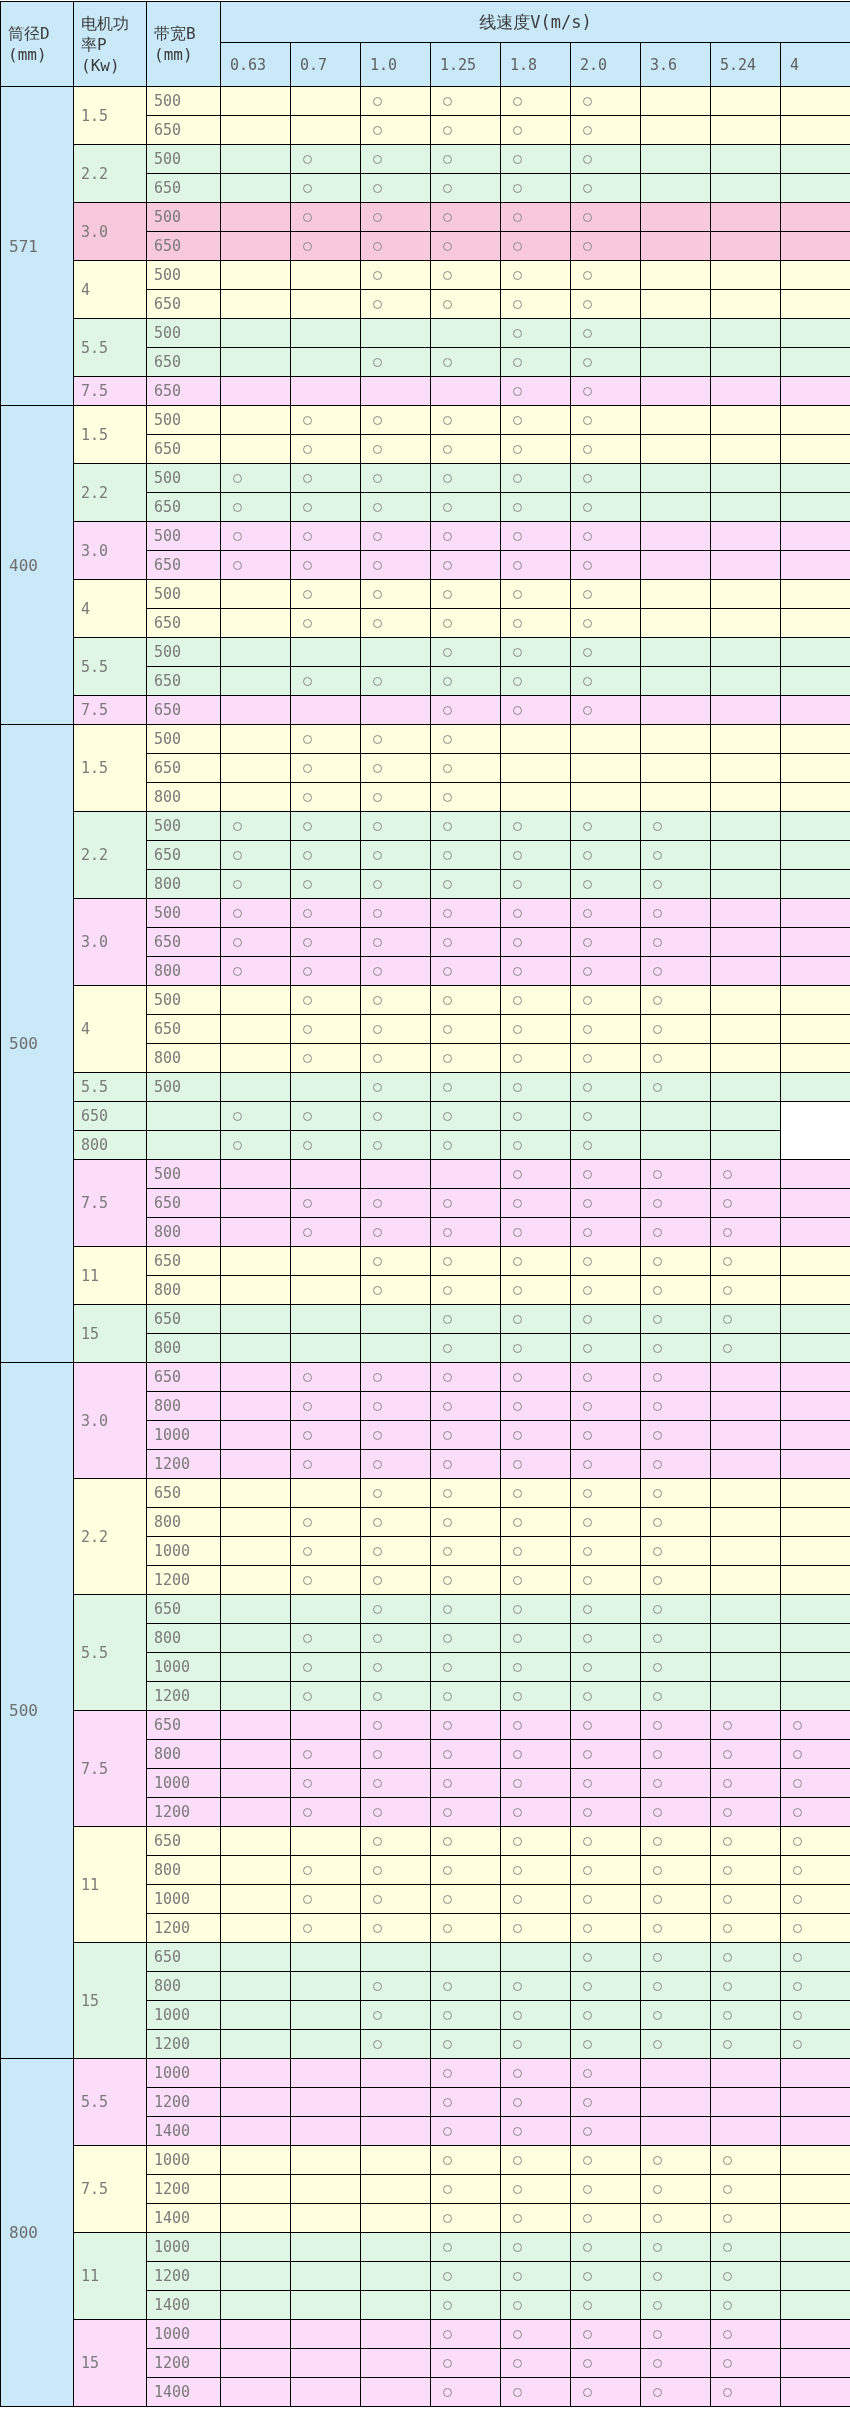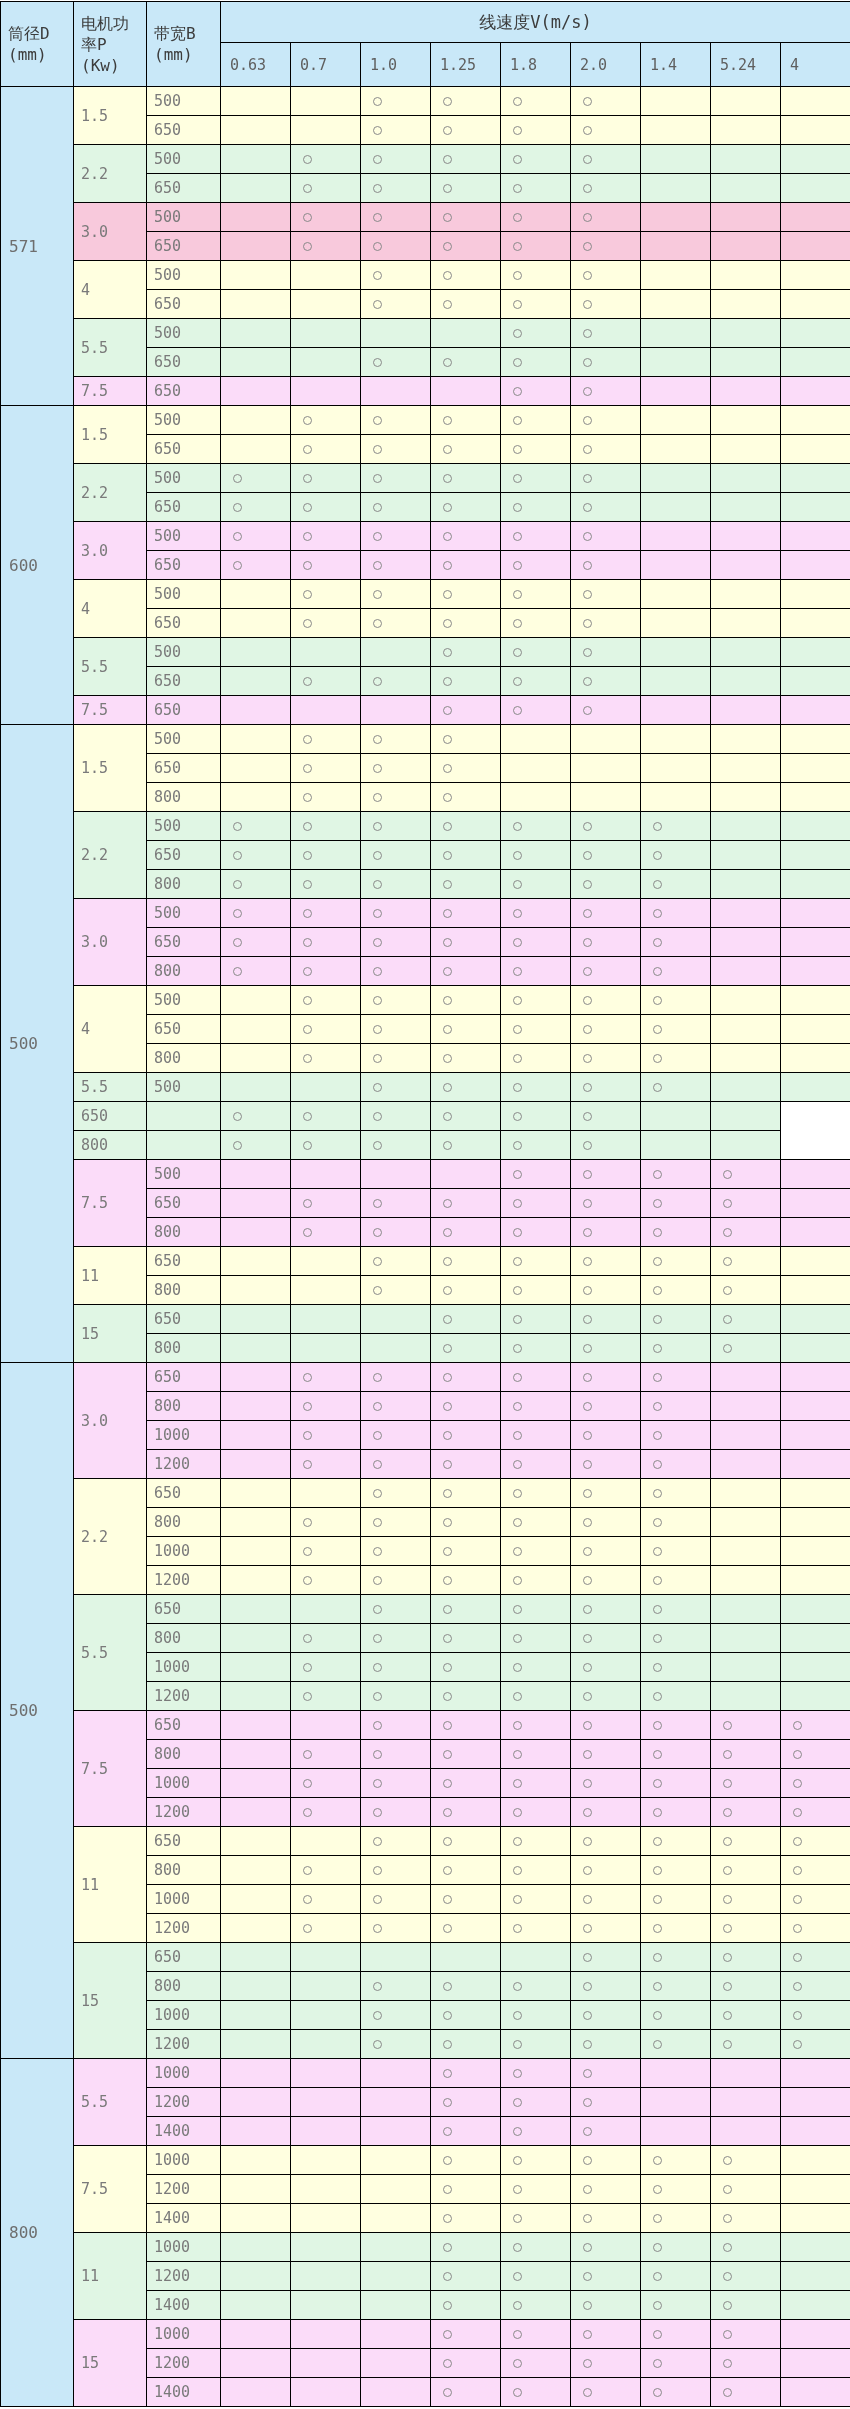--- a/index.html
+++ b/index.html
@@ -46,21 +46,21 @@
 (mm)</th>
       <th colspan="9" class="speed-title hblue" style="background: rgb(201, 232, 248);">线速度V(m/s)</th>
     </tr>
     <tr id="speed-tick-row" style="height:44px">
         <th class="tick" style="background: rgb(201, 232, 248);">0.63</th>
         <th class="tick" style="background: rgb(201, 232, 248);">0.7</th>
         <th class="tick" style="background: rgb(201, 232, 248);">1.0</th>
         <th class="tick" style="background: rgb(201, 232, 248);">1.25</th>
         <th class="tick" style="background: rgb(201, 232, 248);">1.8</th>
         <th class="tick" style="background: rgb(201, 232, 248);">2.0</th>
-        <th class="tick" style="background: rgb(201, 232, 248);">1.4</th>
+        <th class="tick" style="background: rgb(201, 232, 248);">3.6</th>
         <th class="tick" style="background: rgb(201, 232, 248);">5.24</th>
         <th class="tick" style="background: rgb(201, 232, 248);">4</th>
       </tr>
   </thead>
   <tbody id="table-body">
       <tr style="height: 29px;">
         <td rowspan="11" class="lbl diam" style="background: rgb(201, 232, 248);">571</td>
         <td rowspan="2" class="lbl" style="background: rgb(255, 255, 224);">1.5</td>
         <td class="lbl" style="background: rgb(255, 255, 224);">500</td>
         <td style="background: rgb(255, 255, 224);"></td>
@@ -192,21 +192,21 @@
         <td style="background: rgb(251, 220, 249);"></td>
         <td style="background: rgb(251, 220, 249);"></td>
         <td style="background: rgb(251, 220, 249);"></td>
         <td style="background: rgb(251, 220, 249);"><span class="circle" style="border-color: rgb(138, 138, 138);"></span></td>
         <td style="background: rgb(251, 220, 249);"><span class="circle" style="border-color: rgb(138, 138, 138);"></span></td>
         <td style="background: rgb(251, 220, 249);"></td>
         <td style="background: rgb(251, 220, 249);"></td>
         <td style="background: rgb(251, 220, 249);"></td>
       </tr>
       <tr style="height: 29px;">
-        <td rowspan="11" class="lbl diam" style="background: rgb(201, 232, 248);">600</td>
+        <td rowspan="11" class="lbl diam" style="background: rgb(201, 232, 248);">400</td>
         <td rowspan="2" class="lbl" style="background: rgb(255, 255, 224);">1.5</td>
         <td class="lbl" style="background: rgb(255, 255, 224);">500</td>
         <td style="background: rgb(255, 255, 224);"></td>
         <td style="background: rgb(255, 255, 224);"><span class="circle" style="border-color: rgb(138, 138, 138);"></span></td>
         <td style="background: rgb(255, 255, 224);"><span class="circle" style="border-color: rgb(138, 138, 138);"></span></td>
         <td style="background: rgb(255, 255, 224);"><span class="circle" style="border-color: rgb(138, 138, 138);"></span></td>
         <td style="background: rgb(255, 255, 224);"><span class="circle" style="border-color: rgb(138, 138, 138);"></span></td>
         <td style="background: rgb(255, 255, 224);"><span class="circle" style="border-color: rgb(138, 138, 138);"></span></td>
         <td style="background: rgb(255, 255, 224);"></td>
         <td style="background: rgb(255, 255, 224);"></td>

